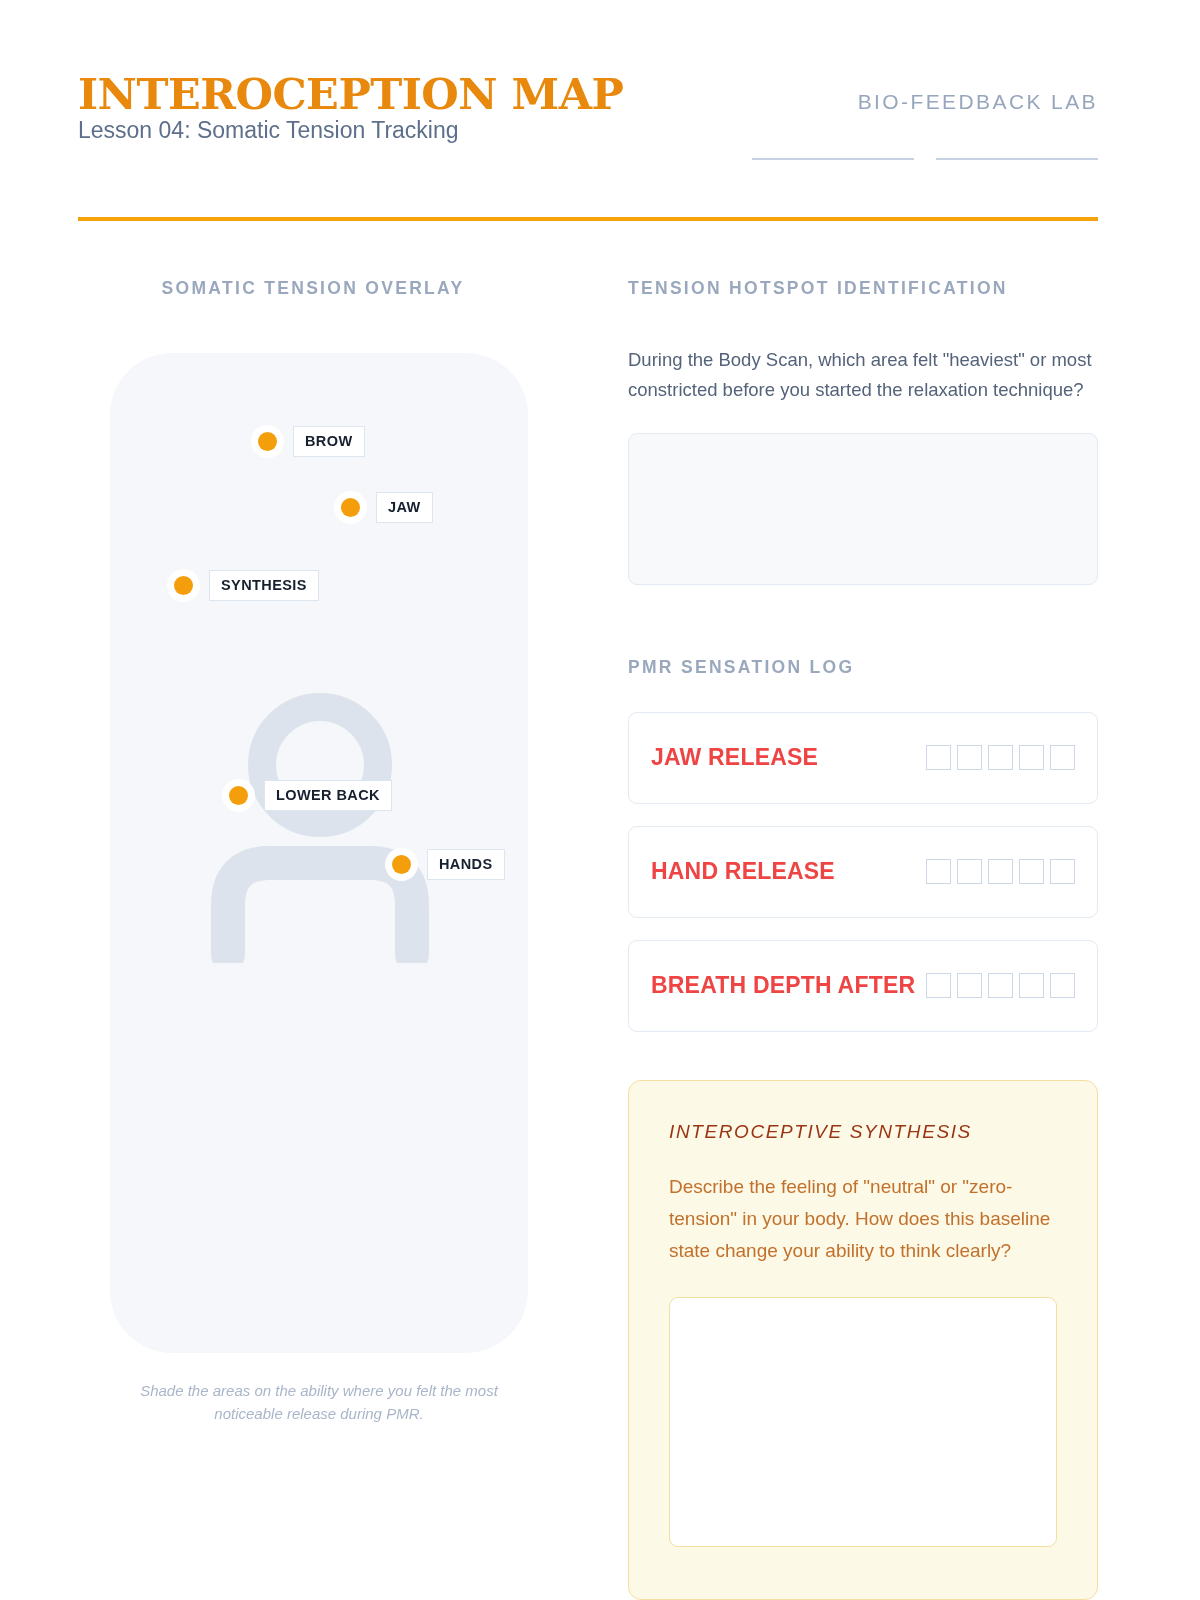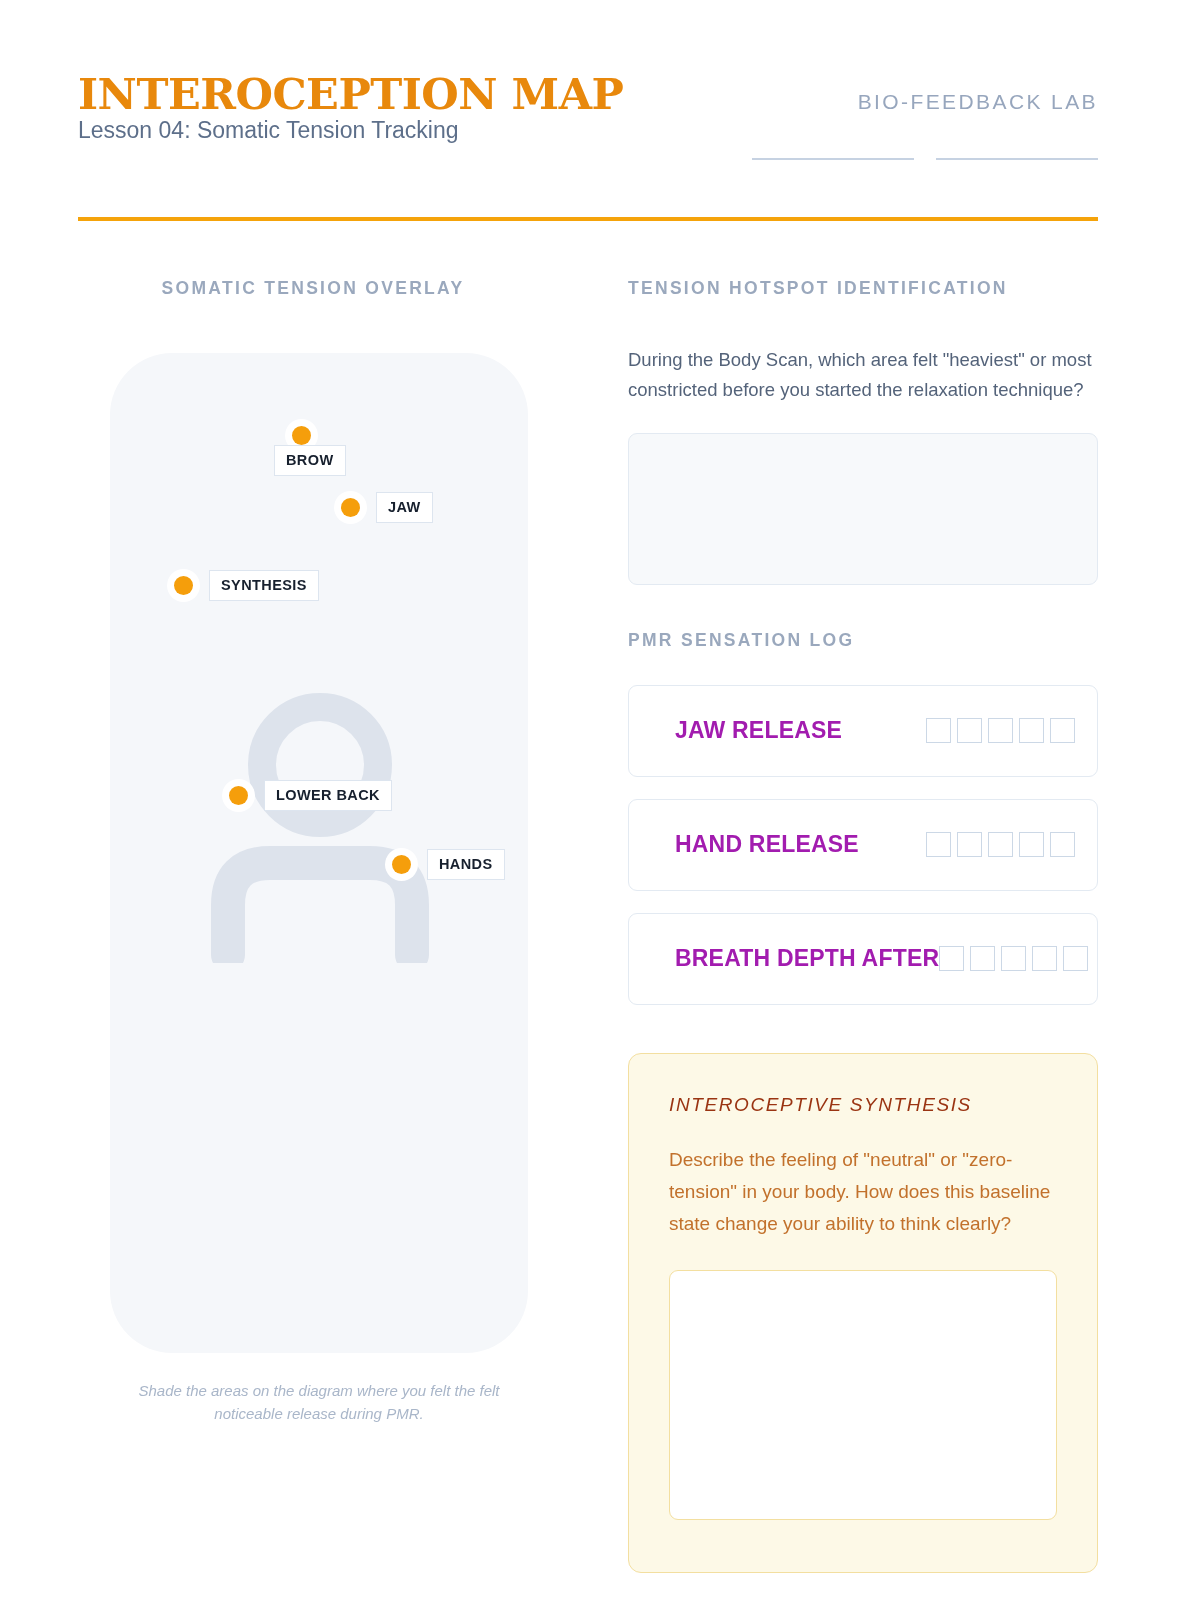--- a/index.html
+++ b/index.html
@@ -186,44 +186,43 @@
 
   .answer-box {
     margin-top: 28px;
     width: 470px;
     height: 152px;
     background: #f7f9fb;
     border: 1px solid #e3eaf2;
     border-radius: 9px;
   }
 
-  .sec-pmr { margin-top: 45px; }
+  .sec-pmr { margin-top: 72px; }
 
   .log-list { margin-top: 34px; }
 
   .log-row {
     width: 470px;
     height: 92px;
     border: 1px solid #e3eaf2;
     border-radius: 9px;
     background: #ffffff;
     display: flex;
     align-items: center;
     padding: 0 22px;
     margin-bottom: 22px;
   }
 
   .log-label {
     font-size: 23px;
     font-weight: 700;
     letter-spacing: 0.2px;
-    color: #a21caf;
+    color: #ef4444;
     white-space: nowrap;
     flex: 1 1 auto;
-    margin-left: 24px;
   }
 
   .boxes { display: flex; gap: 6px; flex: none; }
   .cbox {
     width: 25px;
     height: 25px;
     border: 1.6px solid #ccd8e6;
     background: #ffffff;
   }
 
@@ -288,21 +287,21 @@
     <div class="col-left">
       <div class="sec-title">SOMATIC TENSION OVERLAY</div>
 
       <div class="bodymap">
 
         <svg class="figure-svg" viewBox="0 0 220 270">
           <circle cx="110" cy="72" r="58" fill="none" stroke="#dde3ec" stroke-width="28"></circle>
           <path d="M18 262 L18 212 Q18 170 60 170 L160 170 Q202 170 202 212 L202 262" fill="none" stroke="#dde3ec" stroke-width="34" stroke-linecap="round"></path>
         </svg>
 
-        <div class="hotspot" style="left:148px; top:73px;flex-direction:column;">
+        <div class="hotspot" style="left:148px; top:73px;">
           <span class="dot"></span>
           <span class="hs-label">BROW</span>
         </div>
 
         <div class="hotspot" style="left:231px; top:139px;">
           <span class="dot"></span>
           <span class="hs-label">JAW</span>
         </div>
 
         <div class="hotspot" style="left:64px; top:217px;">
@@ -315,21 +314,21 @@
           <span class="hs-label">LOWER BACK</span>
         </div>
 
         <div class="hotspot" style="left:282px; top:496px;">
           <span class="dot"></span>
           <span class="hs-label">HANDS</span>
         </div>
 
       </div>
 
-      <div class="caption">Shade the areas on the diagram where you felt the felt noticeable release during PMR.</div>
+      <div class="caption">Shade the areas on the ability where you felt the most noticeable release during PMR.</div>
     </div>
 
     <div class="col-right">
 
       <div class="sec-title">TENSION HOTSPOT IDENTIFICATION</div>
       <div class="prompt">During the Body Scan, which area felt "heaviest" or most constricted before you started the relaxation technique?</div>
       <div class="answer-box"></div>
 
       <div class="sec-title sec-pmr">PMR SENSATION LOG</div>
 

